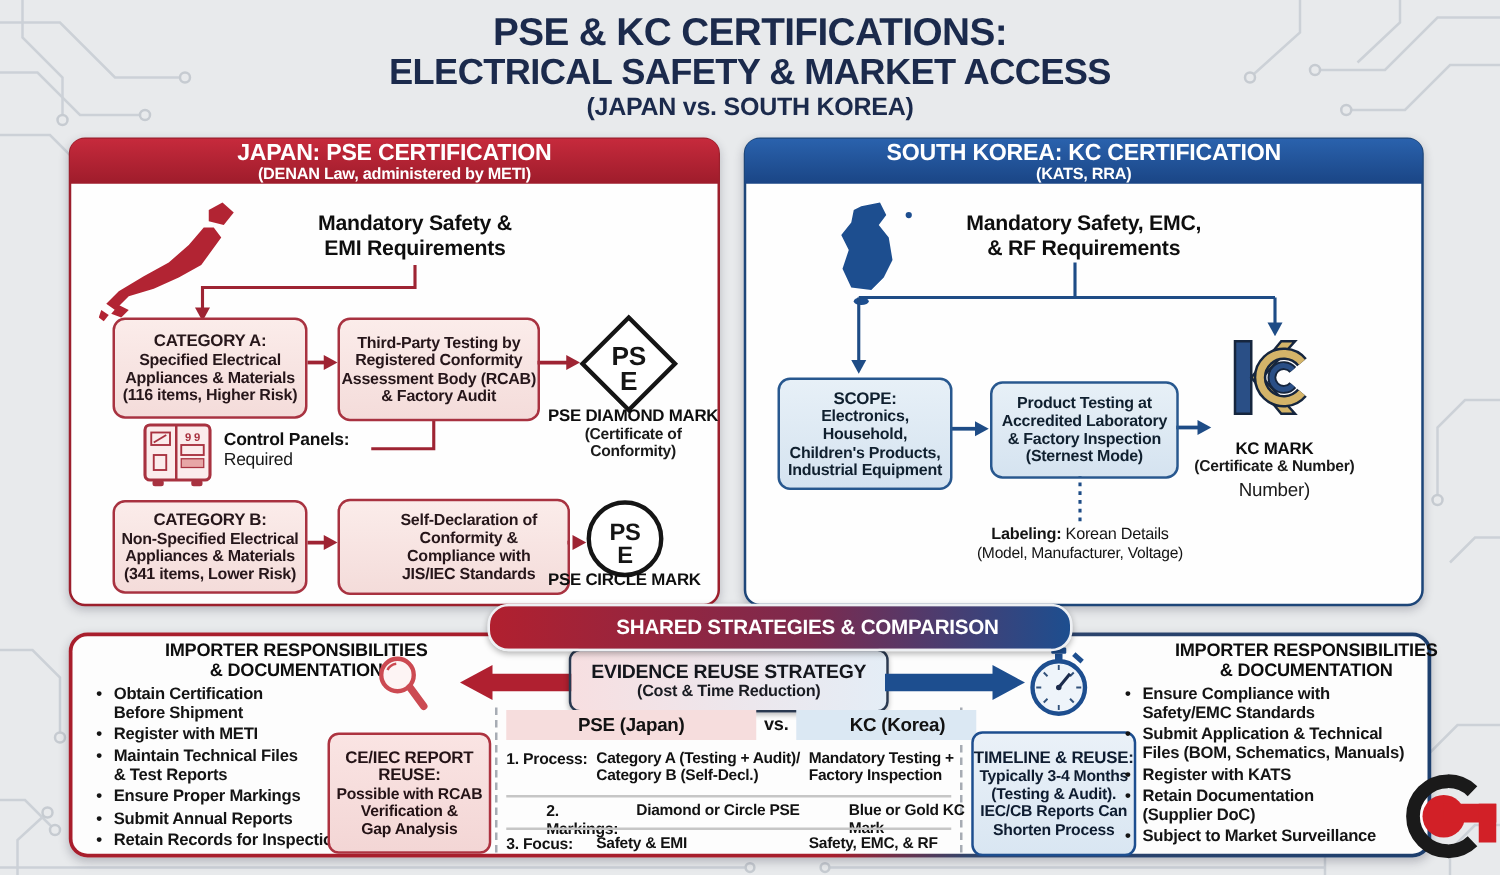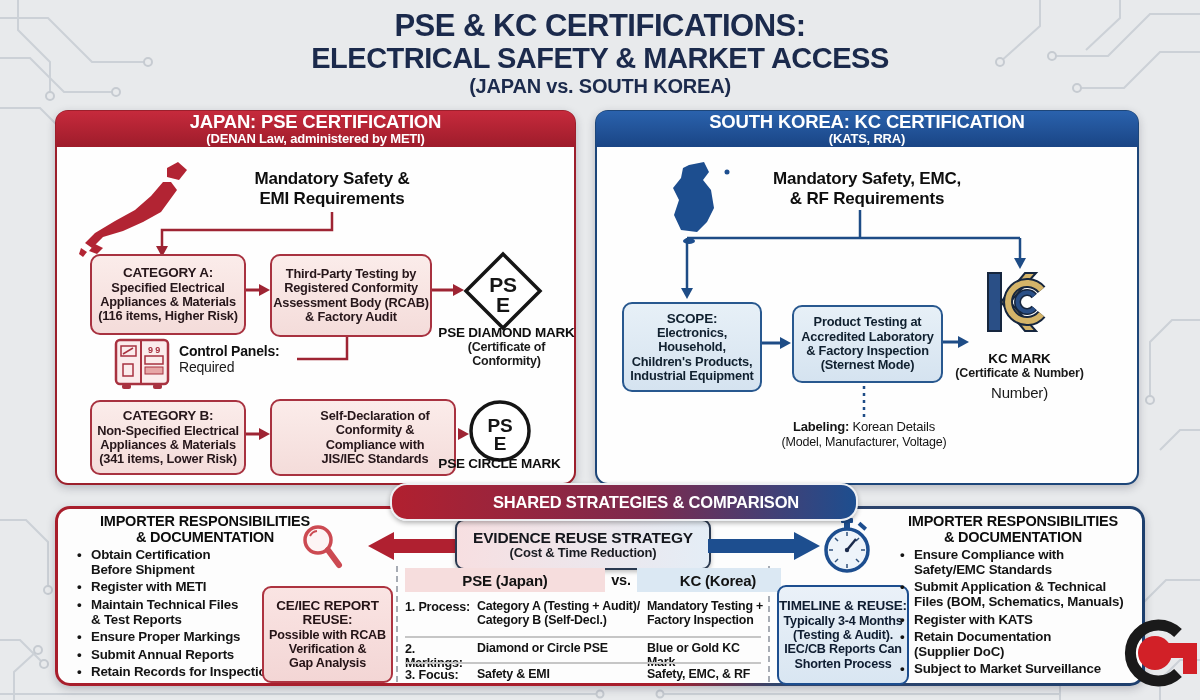--- a/index.html
+++ b/index.html
@@ -35,21 +35,21 @@
   .marksub{font-size:12.5px;font-weight:bold;color:#1a1a1a;line-height:1.1;}
   
   #banner{left:390px;top:483px;width:420px;height:34px;border-radius:17px;z-index:3;
      background:linear-gradient(90deg,#b1202f,#7c2a4e 55%,#1d4e8f);border:2px solid #eef0f3;
      display:flex;align-items:center;justify-content:center;color:#fff;font-size:16.5px;font-weight:bold;
      box-shadow:0 2px 5px rgba(0,0,0,.3);padding-left:44px;}
   #bottom-outer{left:55px;top:506px;width:1090px;height:180px;border-radius:15px;z-index:2;
      background:linear-gradient(90deg,#a81e2c 0%,#a81e2c 56%,#31456b 66%,#1d3f6e 100%);
      box-shadow:0 3px 8px rgba(40,40,60,.25);}
   #bottom-inner{position:absolute;left:3px;top:3px;right:3px;bottom:3px;background:#fdfdfd;border-radius:12px;}
-  .imp-title{font-size:14.5px;font-weight:bold;color:#0d0d0d;line-height:1.12;}
+  .imp-title{font-size:14.5px;font-weight:bold;color:#0d0d0d;line-height:1.12;margin-left:32px;}
   .bullets{list-style:none;margin:0;padding:0;}
   .bullets li{position:relative;padding-left:14px;font-size:13.3px;font-weight:600;color:#141414;
      line-height:1.1;margin-bottom:3px;white-space:pre-line;}
   .bullets li::before{content:"•";position:absolute;left:0;top:0;}
   .sidebox-t{font-size:13.5px;font-weight:bold;line-height:1.1;}
   .sidebox-b{font-size:12.6px;font-weight:600;line-height:1.12;}
   #ce-box{background:linear-gradient(180deg,#fae4e3,#f3d6d5);border:2px solid #ad3340;border-radius:9px;color:#241316;
      display:flex;flex-direction:column;justify-content:center;text-align:center;}
   #tl-box{background:linear-gradient(180deg,#eaf1f8,#d9e6f2);border:2.5px solid #1d4e8f;border-radius:9px;color:#0e1c30;
      display:flex;flex-direction:column;justify-content:center;text-align:center;}
@@ -347,21 +347,21 @@
       <div class="th-blue">KC (Korea)</div>
 
       <div class="trow" style="top:32px;">
         <div class="lab">1. Process:</div>
         <div class="val">Category A (Testing + Audit)/
 Category B (Self-Decl.)</div>
         <div class="val">Mandatory Testing +
 Factory Inspection</div>
       </div>
       <div class="tsep" style="top:68px;"></div>
-      <div class="trow" style="top:74px;">
+      <div class="trow" style="top:74px;margin-left:32px;">
         <div class="lab">2. Markings:</div>
         <div class="val">Diamond or Circle PSE</div>
         <div class="val">Blue or Gold KC Mark</div>
       </div>
       <div class="tsep" style="top:94px;"></div>
       <div class="trow" style="top:100px;">
         <div class="lab">3. Focus:</div>
         <div class="val">Safety &amp; EMI</div>
         <div class="val">Safety, EMC, &amp; RF</div>
       </div>

